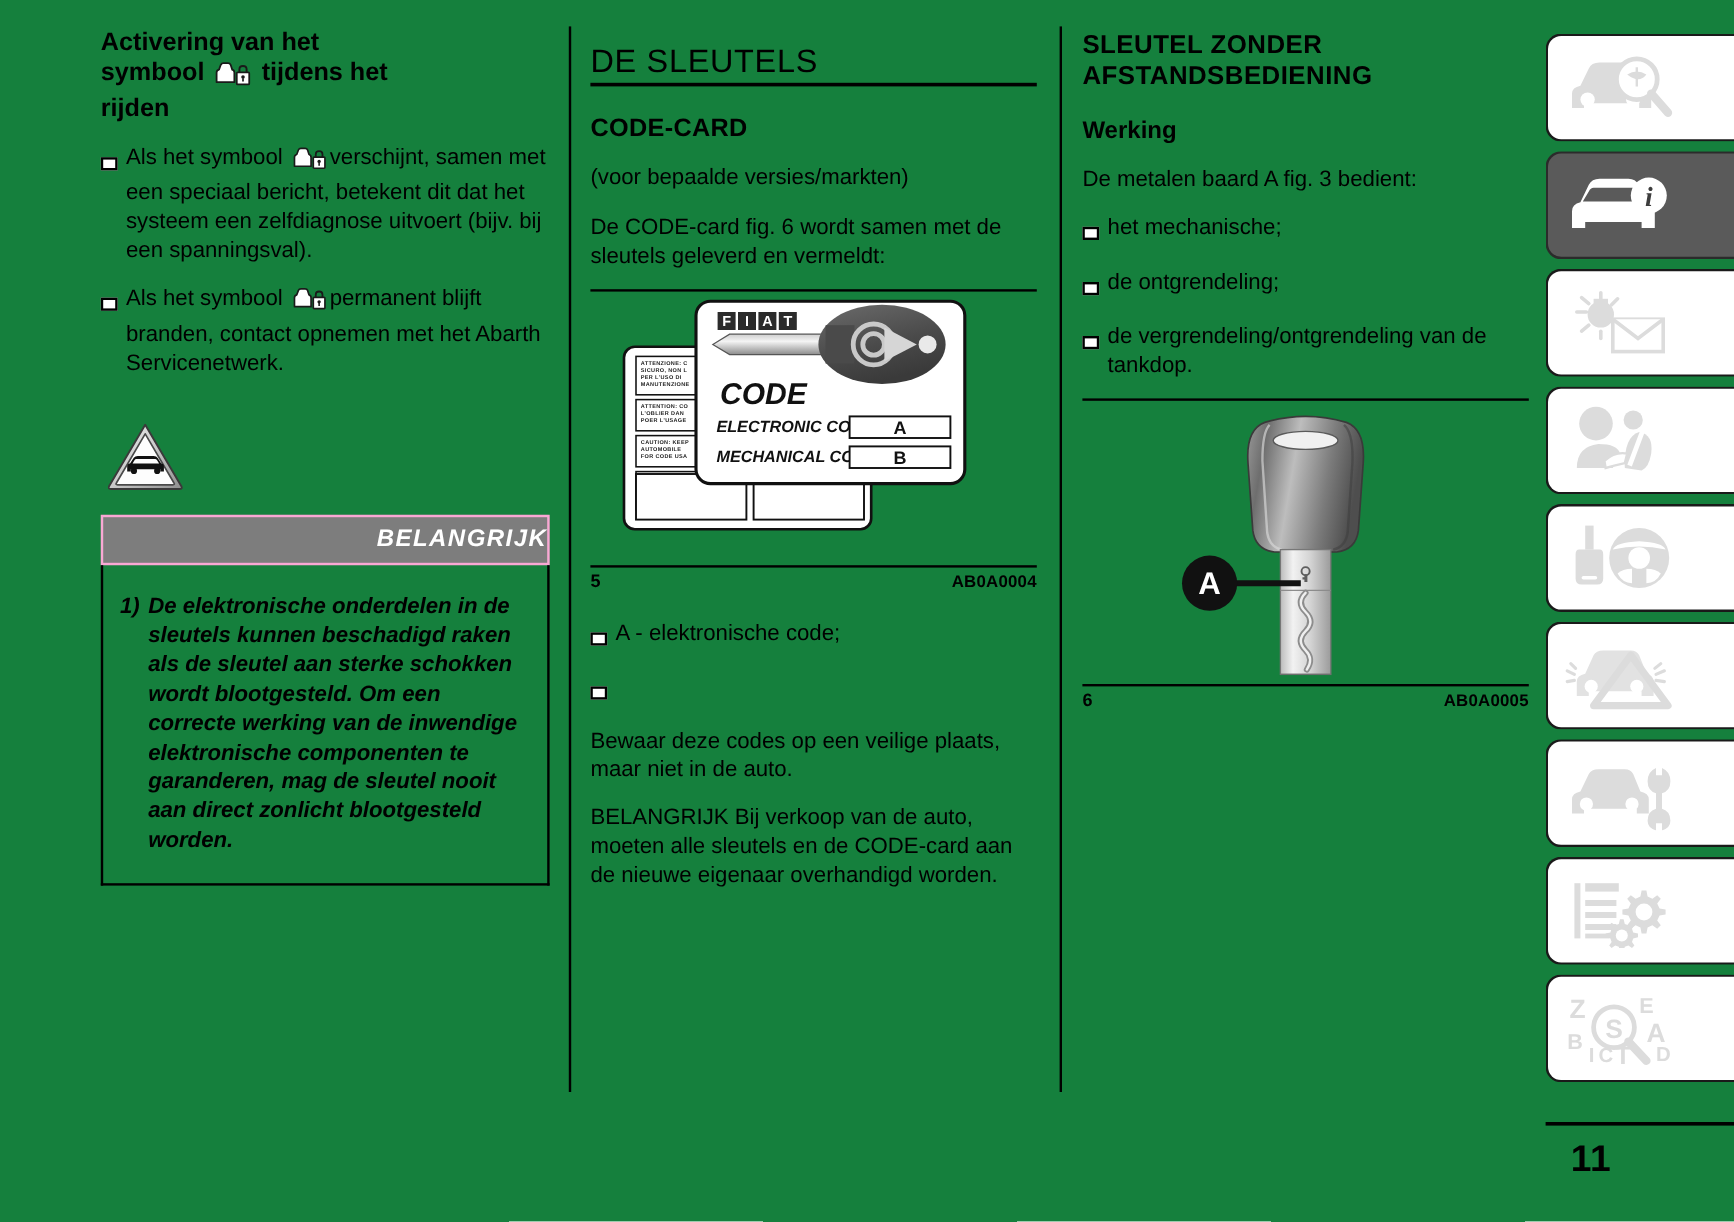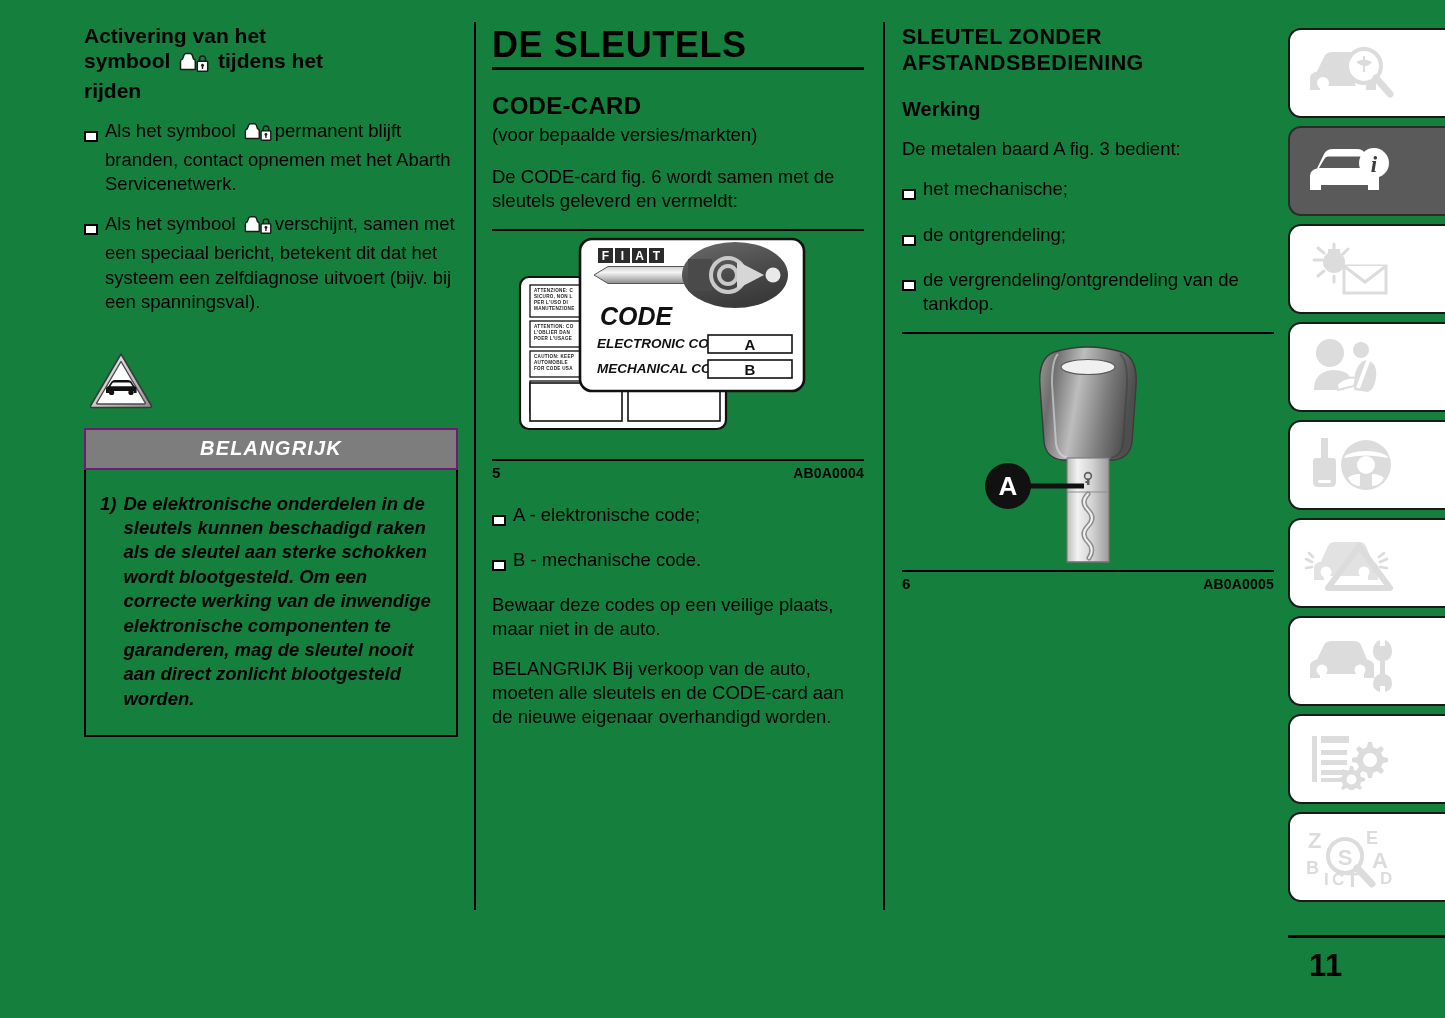--- a/index.html
+++ b/index.html
@@ -27,33 +27,33 @@
   #vdiv1 { left: 474px; }
   #vdiv2 { left: 883px; }
 
   
   .col { position: absolute; top: 24px; }
   #col-left  { left: 84px;  width: 378px; }
   #col-mid   { left: 492px; width: 372px; }
   #col-right { left: 902px; width: 372px; }
 
   h1.section-title {
-    font-size: 36px;
-    font-weight: bold;
+    font-size: 27px;
+    font-weight: normal;
     letter-spacing: 0.6px;
-    margin: 0 0 2px 0;
+    margin: 12px 0 2px 0;
     line-height: 1.14;
     text-transform: uppercase;
   }
   .title-rule { border-bottom: 3px solid #000; margin-bottom: 22px; }
 
   h2.sub-bold {
-    font-size: 24px;
-    font-weight: bold;
-    margin: 0 0 2px 0;
+    font-size: 21px;
+    font-weight: bold;
+    margin: 0 0 16px 0;
     line-height: 1.2;
     letter-spacing: 0.3px;
   }
   h2.col-head {
     font-size: 21.5px;
     font-weight: bold;
     margin: 0 0 22px 0;
     line-height: 1.22;
     letter-spacing: 0.4px;
   }
@@ -107,23 +107,23 @@
   
   .immob { display: inline-block; vertical-align: -5px; margin: 0 3px; }
 
   
   #warn-triangle { margin: 38px 0 10px 6px; }
 
   
   #important-block { margin-top: 14px; width: 374px; }
   #important-header {
     background: #7d7d7d;
-    border: 2px solid #701a75;
+    border: 2px solid #f9a8d4;
     color: #fff;
-    text-align: center;
+    text-align: right;
     font-weight: bold;
     font-style: italic;
     font-size: 20px;
     letter-spacing: 1.2px;
     padding: 7px 0 8px 0;
   }
   #important-body {
     border: 2px solid #000;
     border-top: none;
     padding: 22px 14px 24px 14px;
@@ -220,52 +220,52 @@
           <path d="M20.5 9.5 L20.5 6.8 Q20.5 4 23.5 4 Q26.5 4 26.5 6.8 L26.5 9.5" fill="none" stroke="#1a1a1a" stroke-width="1.6"></path>
 
           <rect x="18.3" y="9.3" width="10.4" height="10" rx="0.8" fill="#fff" stroke="#1a1a1a" stroke-width="1.5"></rect>
           <circle cx="23.5" cy="13.2" r="1.5" fill="#1a1a1a"></circle>
           <path d="M23.5 14.2 L23.5 17" stroke="#1a1a1a" stroke-width="1.4"></path>
         </svg>
       </span>
       <span>tijdens het</span><br>
       <span>rijden</span>
     </h3>
+
+    <div class="bullet">
+      <span class="glyph"><span class="sqglyph"></span></span>
+      <span class="btext">
+        <span>Als het symbool</span>
+        <span class="immob">
+          <svg width="28" height="20" viewBox="0 0 30 21">
+            <path d="M1.5 17.5 L1.5 9.5 Q1.5 7.5 3.5 7 L5 3 Q5.6 1.6 7.3 1.6 L11 1.6 Q12.6 1.6 13.2 3 L14.5 7
+                     Q16.3 7.4 16.3 9.5 L16.3 17.5 Z" fill="#fff" stroke="#1a1a1a" stroke-width="1.5" stroke-linejoin="round"></path>
+            <path d="M20.5 9.5 L20.5 6.8 Q20.5 4 23.5 4 Q26.5 4 26.5 6.8 L26.5 9.5" fill="none" stroke="#1a1a1a" stroke-width="1.6"></path>
+            <rect x="18.3" y="9.3" width="10.4" height="10" rx="0.8" fill="#fff" stroke="#1a1a1a" stroke-width="1.5"></rect>
+            <circle cx="23.5" cy="13.2" r="1.5" fill="#1a1a1a"></circle>
+            <path d="M23.5 14.2 L23.5 17" stroke="#1a1a1a" stroke-width="1.4"></path>
+          </svg>
+        </span><span>verschijnt, samen met een speciaal bericht, betekent dit dat het systeem een zelfdiagnose uitvoert (bijv. bij een spanningsval).</span>
+      </span>
+    </div>
 
     <div class="bullet">
       <span class="glyph"><span class="sqglyph"></span></span>
       <span class="btext">
         <span>Als het symbool</span>
         <span class="immob">
           <svg width="28" height="20" viewBox="0 0 30 21">
             <path d="M1.5 17.5 L1.5 9.5 Q1.5 7.5 3.5 7 L5 3 Q5.6 1.6 7.3 1.6 L11 1.6 Q12.6 1.6 13.2 3 L14.5 7
                      Q16.3 7.4 16.3 9.5 L16.3 17.5 Z" fill="#fff" stroke="#1a1a1a" stroke-width="1.5" stroke-linejoin="round"></path>
             <path d="M20.5 9.5 L20.5 6.8 Q20.5 4 23.5 4 Q26.5 4 26.5 6.8 L26.5 9.5" fill="none" stroke="#1a1a1a" stroke-width="1.6"></path>
             <rect x="18.3" y="9.3" width="10.4" height="10" rx="0.8" fill="#fff" stroke="#1a1a1a" stroke-width="1.5"></rect>
             <circle cx="23.5" cy="13.2" r="1.5" fill="#1a1a1a"></circle>
             <path d="M23.5 14.2 L23.5 17" stroke="#1a1a1a" stroke-width="1.4"></path>
           </svg>
         </span><span>permanent blijft branden, contact opnemen met het Abarth Servicenetwerk.</span>
-      </span>
-    </div>
-
-    <div class="bullet">
-      <span class="glyph"><span class="sqglyph"></span></span>
-      <span class="btext">
-        <span>Als het symbool</span>
-        <span class="immob">
-          <svg width="28" height="20" viewBox="0 0 30 21">
-            <path d="M1.5 17.5 L1.5 9.5 Q1.5 7.5 3.5 7 L5 3 Q5.6 1.6 7.3 1.6 L11 1.6 Q12.6 1.6 13.2 3 L14.5 7
-                     Q16.3 7.4 16.3 9.5 L16.3 17.5 Z" fill="#fff" stroke="#1a1a1a" stroke-width="1.5" stroke-linejoin="round"></path>
-            <path d="M20.5 9.5 L20.5 6.8 Q20.5 4 23.5 4 Q26.5 4 26.5 6.8 L26.5 9.5" fill="none" stroke="#1a1a1a" stroke-width="1.6"></path>
-            <rect x="18.3" y="9.3" width="10.4" height="10" rx="0.8" fill="#fff" stroke="#1a1a1a" stroke-width="1.5"></rect>
-            <circle cx="23.5" cy="13.2" r="1.5" fill="#1a1a1a"></circle>
-            <path d="M23.5 14.2 L23.5 17" stroke="#1a1a1a" stroke-width="1.4"></path>
-          </svg>
-        </span><span>verschijnt, samen met een speciaal bericht, betekent dit dat het systeem een zelfdiagnose uitvoert (bijv. bij een spanningsval).</span>
       </span>
     </div>
 
     <div id="warn-triangle">
       <svg width="64" height="58" viewBox="0 0 64 58">
         <defs>
           <linearGradient id="triGrad" x1="0" y1="0" x2="1" y2="1">
             <stop offset="0%" stop-color="#f2f2f2"></stop>
             <stop offset="50%" stop-color="#c9c9c9"></stop>
             <stop offset="100%" stop-color="#8f8f8f"></stop>
@@ -402,21 +402,20 @@
       </div>
     </div>
 
     <div class="bullet">
       <span class="glyph"><span class="sqglyph"></span></span>
       <span class="btext">A - elektronische code;</span>
     </div>
 
     <div class="bullet">
       <span class="glyph"><span class="sqglyph"></span></span>
-      <span class="btext">B - mechanische code.</span>
     </div>
 
     <p class="body">Bewaar deze codes op een veilige plaats, maar niet in de auto.</p>
     <p class="body">BELANGRIJK Bij verkoop van de auto, moeten alle sleutels en de CODE-card aan de nieuwe eigenaar overhandigd worden.</p>
   </div>
 
   <div class="col" id="col-right">
 
     <h2 class="col-head">
       <span>SLEUTEL ZONDER</span><br>

